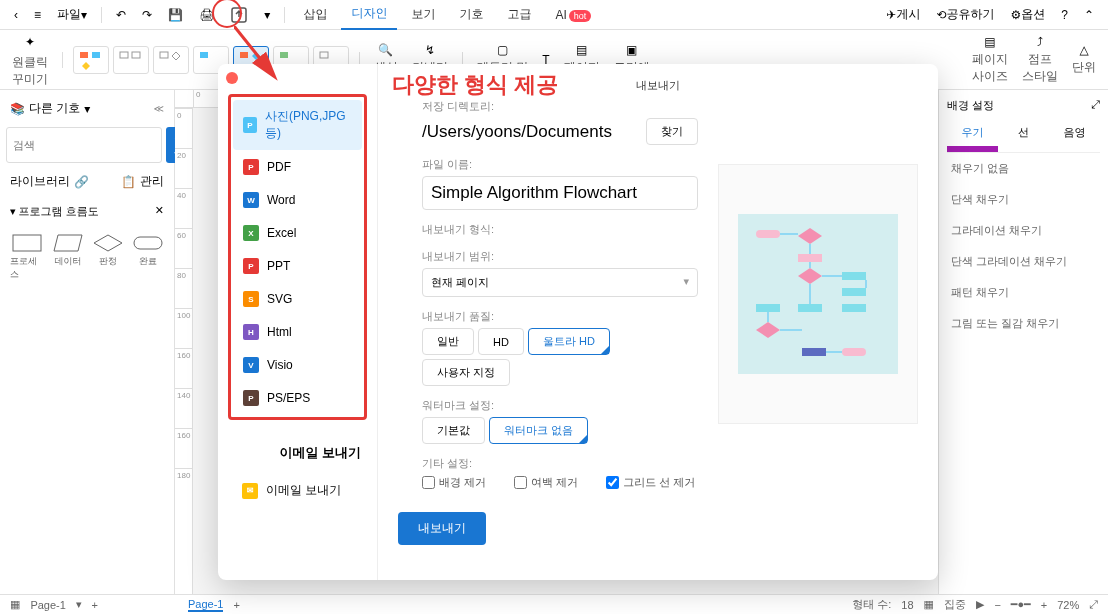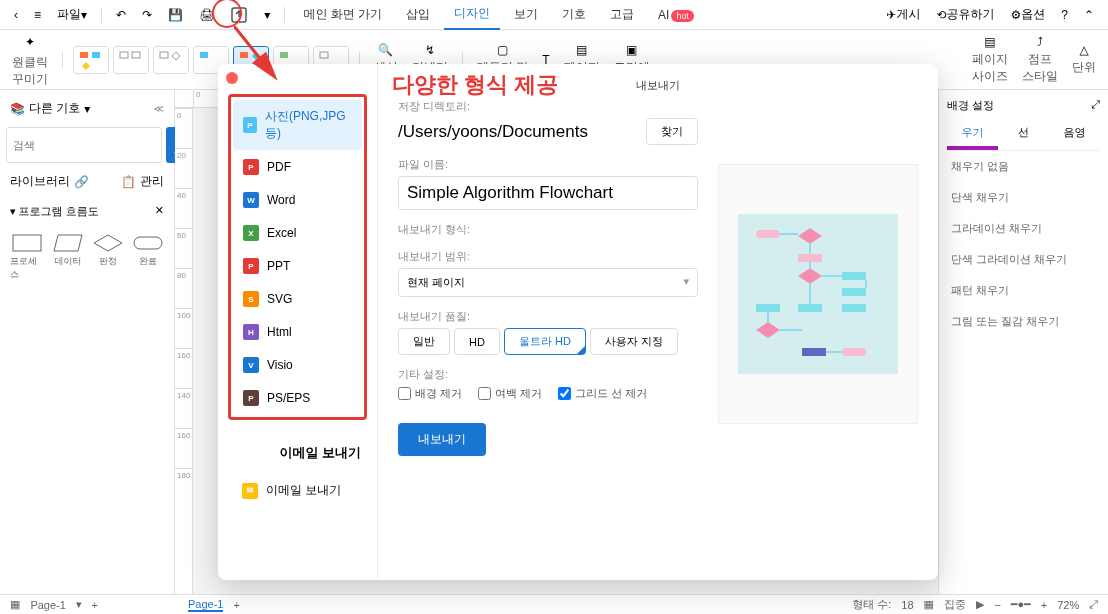--- a/index.html
+++ b/index.html
@@ -39,53 +39,53 @@
     
     .canvas { flex: 1; background: #f5f5f5; position: relative; }
     .ruler-h { height: 18px; background: #fff; border-bottom: 1px solid #ddd; font-size: 8px; color: #999; display: flex; }
     .ruler-tick { width: 40px; border-left: 1px solid #ddd; padding-left: 2px; }
     .ruler-v { width: 18px; background: #fff; border-right: 1px solid #ddd; position: absolute; top: 18px; bottom: 0; font-size: 8px; color: #999; }
     .ruler-v-tick { height: 40px; border-top: 1px solid #ddd; padding: 2px; }
     
     .right-panel { width: 170px; border-left: 1px solid #e0e0e0; padding: 8px; }
     .rp-tabs { display: flex; gap: 0; border-bottom: 1px solid #eee; }
     .rp-tab { flex: 1; padding: 6px 4px; text-align: center; cursor: pointer; font-size: 11px; }
-    .rp-tab.active { color: #1976d2; border-bottom: 4px solid #a21caf; }
+    .rp-tab.active { color: #1976d2; border-bottom: 6px solid #a21caf; }
     .rp-option { padding: 8px 4px; font-size: 11px; color: #666; cursor: pointer; }
     
     
     .export-highlight { position: absolute; top: -2px; left: 212px; width: 30px; height: 30px; border: 2px solid #e53935; border-radius: 50%; z-index: 100; pointer-events: none; }
     
     
     .dialog { position: absolute; top: 64px; left: 218px; width: 720px; height: 516px; background: #fff; border-radius: 8px; box-shadow: 0 8px 32px rgba(0,0,0,0.2); z-index: 50; display: flex; }
     .dlg-close { position: absolute; top: 8px; left: 8px; width: 12px; height: 12px; background: #ff5f56; border-radius: 50%; cursor: pointer; }
     
     .dlg-left { width: 160px; padding: 30px 10px 10px; border-right: 1px solid #eee; }
     .export-fmt-list { border: 3px solid #e53935; border-radius: 4px; padding: 2px; }
     .fmt-item { display: flex; align-items: center; gap: 8px; padding: 8px 10px; cursor: pointer; font-size: 12px; border-radius: 4px; margin: 1px 0; }
     .fmt-item.active { background: #e3f2fd; color: #1976d2; }
     .fmt-icon { width: 16px; height: 16px; border-radius: 2px; display: flex; align-items: center; justify-content: center; color: #fff; font-size: 8px; font-weight: bold; }
     .email-section { margin-top: 24px; padding: 0 6px; text-align: right; }
     .email-title { font-size: 13px; font-weight: 600; margin-bottom: 12px; }
     .email-item { display: flex; align-items: center; gap: 8px; padding: 8px; cursor: pointer; font-size: 12px; }
     
     .dlg-right { flex: 1; padding: 14px 20px; overflow-y: auto; }
     .dlg-section-title { font-size: 11px; color: #333; margin-bottom: 6px; text-align: center; }
-    .dlg-field { margin-bottom: 12px; }
+    .dlg-field { margin-bottom: 12px; margin-left: 24px; }
     .dlg-label { font-size: 11px; color: #888; margin-bottom: 4px; }
     .dlg-input-row { display: flex; gap: 8px; align-items: center; margin-bottom: 8px; }
     .dlg-input { flex: 1; padding: 6px 8px; border: 1px solid #ddd; border-radius: 4px; font-size: 17px; }
     .dlg-btn-sm { padding: 5px 14px; border: 1px solid #ddd; background: #fff; border-radius: 4px; cursor: pointer; font-size: 11px; }
     .dlg-select { width: 100%; padding: 6px 8px; border: 1px solid #ddd; border-radius: 4px; font-size: 11px; position: relative; cursor: pointer; }
     .dlg-select::after { content: '▾'; position: absolute; right: 8px; color: #999; }
     .btn-group { display: flex; gap: 4px; flex-wrap: wrap; }
     .pill-btn { padding: 5px 14px; border: 1px solid #ddd; background: #fff; border-radius: 4px; cursor: pointer; font-size: 11px; position: relative; }
     .pill-btn.active { border-color: #1976d2; color: #1976d2; }
     .pill-btn .corner { position: absolute; bottom: 0; right: 0; width: 0; height: 0; border-left: 8px solid transparent; border-bottom: 8px solid #1976d2; }
-    .check-row { display: flex; gap: 16px; align-items: flex-end; }
+    .check-row { display: flex; gap: 28px; align-items: flex-end; }
     .check-item { display: flex; align-items: center; gap: 4px; font-size: 11px; color: #555; }
     .check-item input[type=checkbox] { width: 13px; height: 13px; }
     .primary-btn { background: #1976d2; color: #fff; border: none; padding: 8px 20px; border-radius: 4px; cursor: pointer; font-size: 12px; margin-top: 10px; }
     
     .preview-box { position: absolute; top: 100px; right: 20px; width: 200px; height: 260px; border: 1px solid #eee; background: #fafafa; display: flex; align-items: center; justify-content: center; }
     .flowchart-preview { width: 160px; height: 160px; background: #d4eef0; position: relative; padding: 8px; }
     
     
     .anno-title { position: absolute; top: 70px; left: 392px; color: #e53935; font-size: 22px; font-weight: bold; z-index: 60; }
     .anno-arrow { position: absolute; top: 26px; left: 234px; z-index: 60; pointer-events: none; }
@@ -109,21 +109,20 @@
   <div class="tb-btn">💾</div>
   <div class="tb-btn">🖨</div>
   <div class="tb-btn">
     <svg width="18" height="18" viewBox="0 0 18 18">
         <rect x="2" y="2" width="14" height="14" rx="2" fill="none" stroke="#555" stroke-width="1.5"></rect>
         <path d="M9 11 L9 5 M6 8 L9 5 L12 8" fill="none" stroke="#555" stroke-width="1.5"></path>
       </svg>
   </div>
   <div class="tb-btn">▾</div>
   <div class="tb-sep"></div>
-  <div class="tab-btn">메인 화면 가기</div>
   <div class="tab-btn">삽입</div>
   <div class="tab-btn active">디자인</div>
   <div class="tab-btn">보기</div>
   <div class="tab-btn">기호</div>
   <div class="tab-btn">고급</div>
   <div class="tab-btn"><span>AI</span><span class="hot-badge">hot</span></div>
   <div class="spacer"></div>
   <div class="tb-btn">✈ <span>게시</span></div>
   <div class="tb-btn">⟲ <span>공유하기</span></div>
   <div class="tb-btn">⚙ <span>옵션</span></div>
@@ -407,20 +406,27 @@
     <div class="dlg-field">
       <div class="dlg-label">내보내기 품질:</div>
       <div class="btn-group">
         <button class="pill-btn">일반</button>
         <button class="pill-btn">HD</button>
         <button class="pill-btn active"><span>울트라 HD</span><span class="corner"></span></button>
         <button class="pill-btn">사용자 지정</button>
       </div>
     </div>
     
+    <div class="dlg-field">
+      <div class="dlg-label">워터마크 설정:</div>
+      <div class="btn-group">
+        <button class="pill-btn">기본값</button>
+        <button class="pill-btn active"><span>워터마크 없음</span><span class="corner"></span></button>
+      </div>
+    </div>
     
     <div class="dlg-field">
       <div class="dlg-label">기타 설정:</div>
       <div class="check-row">
         <label class="check-item">
               <input type="checkbox" style="">
               <span>배경 제거</span>
             </label>
         <label class="check-item">
               <input type="checkbox" style="">

